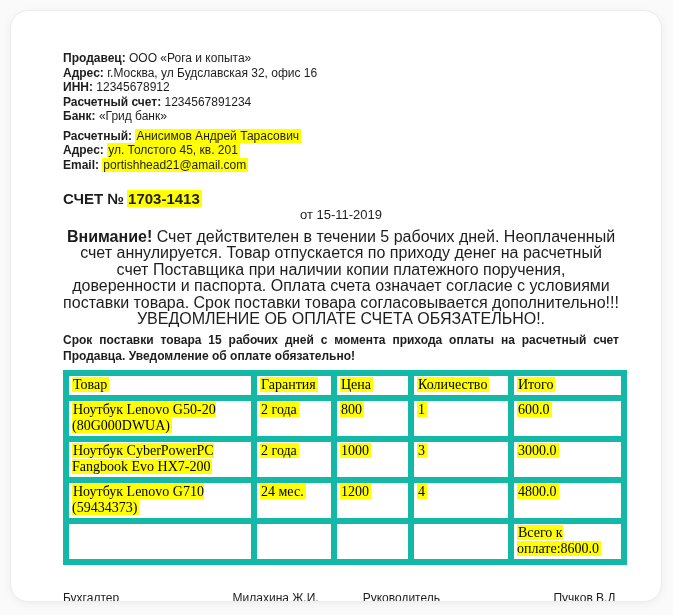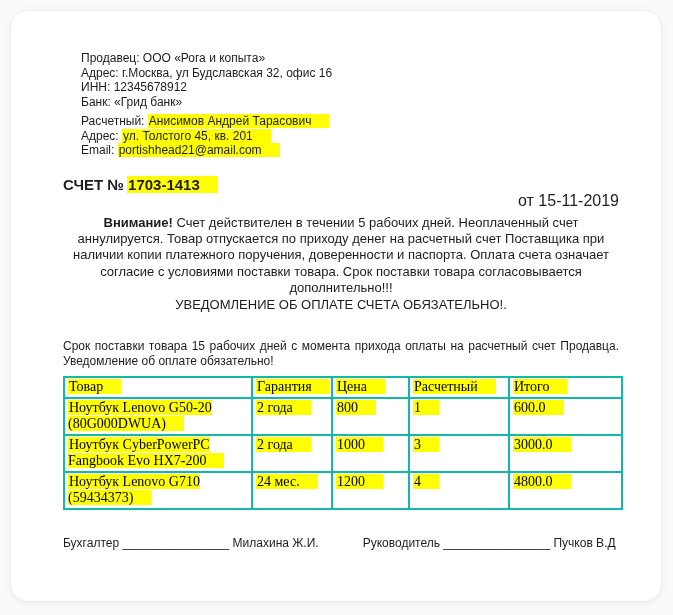--- a/index.html
+++ b/index.html
@@ -25,65 +25,65 @@
     overflow: hidden;
   }
   .content {
     padding: 40px 42px 0 52px;
     color: #1d1d1d;
     font-size: 12px;
   }
   mark {
     background: #ffff00;
     color: inherit;
-    padding: 0 18px 0 1px;
+    padding: 0 2px 0 1px;
   }
   .info-line { line-height: 14.5px; white-space: nowrap; }
-  .info-line b { font-weight: normal; margin-left: 18px; }
+  .info-line b { font-weight: bold; }
   .block-buyer { margin-top: 5px; }
   .title {
     margin-top: 18px;
     text-align: left;
     font-weight: bold;
     font-size: 15px;
     line-height: 17px;
   }
   .title mark { margin-left: 3px; }
   .date {
-    text-align: right;
-    font-size: 16px;
+    text-align: center;
+    font-size: 13px;
     line-height: 15px;
   }
   .warning {
     margin-top: 7px;
     text-align: center;
     line-height: 16.4px;
-    font-size: 13px;
+    font-size: 16px;
   }
   .warning .wbody b { font-weight: bold; }
   .warning p { margin: 0; }
   .warning .wnotice { font-weight: normal; }
   .delivery {
-    margin-top: 26px;
-    font-weight: normal;
+    margin-top: 6px;
+    font-weight: bold;
     font-size: 12px;
     line-height: 15.5px;
     text-align: justify;
   }
   table.goods {
     margin-top: 6px;
     border-collapse: collapse;
     width: 558px;
     table-layout: fixed;
     font-family: "Liberation Serif", serif;
     font-size: 14px;
     color: #000;
   }
   table.goods td {
-    border: 2px solid #14b8a6;
+    border: 6px solid #14b8a6;
     vertical-align: top;
     padding: 1px 3px 2px 3px;
     line-height: 16px;
     overflow: hidden;
     margin-left: 20px;
   }
   col.c1 { width: 188px; }
   col.c2 { width: 80px; }
   col.c3 { width: 77px; }
   col.c4 { width: 100px; }
@@ -100,20 +100,21 @@
 </head>
 <body>
 
 <div class="card">
   <div class="content">
 
     <div id="seller-block">
         <div class="info-line"><b>Продавец: </b><span>ООО «Рога и копыта»</span></div>
         <div class="info-line"><b>Адрес: </b><span>г.Москва, ул Будславская 32, офис 16</span></div>
         <div class="info-line"><b>ИНН: </b><span>12345678912</span></div>
+        <div class="info-line"><b>Расчетный счет: </b><span>1234567891234</span></div>
         <div class="info-line"><b>Банк: </b><span>«Грид банк»</span></div>
       </div>
 
     <div id="buyer-block" class="block-buyer">
         <div class="info-line"><b>Расчетный: </b><mark>Анисимов Андрей Тарасович</mark></div>
         <div class="info-line"><b>Адрес: </b><mark>ул. Толстого 45, кв. 201</mark></div>
         <div class="info-line"><b>Email: </b><mark>portishhead21@amail.com</mark></div>
       </div>
 
     <div class="title">
@@ -134,21 +135,21 @@
           <col class="c2">
           <col class="c3">
           <col class="c4">
           <col class="c5">
       </colgroup>
       <tbody id="goods-tbody">
           <tr>
             <td><mark>Товар</mark></td>
             <td><mark>Гарантия</mark></td>
             <td><mark>Цена</mark></td>
-            <td><mark>Расчетный</mark></td>
+            <td><mark>Количество</mark></td>
             <td><mark>Итого</mark></td>
           </tr>
           <tr>
             <td><mark>Ноутбук Lenovo G50-20 (80G000DWUA)</mark></td>
             <td><mark>2 года</mark></td>
             <td><mark>800</mark></td>
             <td><mark>1</mark></td>
             <td><mark>600.0</mark></td>
           </tr>
           <tr>
@@ -158,20 +159,27 @@
             <td><mark>3</mark></td>
             <td><mark>3000.0</mark></td>
           </tr>
           <tr>
             <td><mark>Ноутбук Lenovo G710 (59434373)</mark></td>
             <td><mark>24 мес.</mark></td>
             <td><mark>1200</mark></td>
             <td><mark>4</mark></td>
             <td><mark>4800.0</mark></td>
           </tr>
+          <tr>
+            <td></td>
+            <td></td>
+            <td></td>
+            <td></td>
+            <td><mark>Всего к оплате:8600.0</mark></td>
+          </tr>
         </tbody>
     </table>
 
     <div class="signatures" id="signatures">
         <span class="sig-group"><span>Бухгалтер </span><span>________________ </span><span>Милахина Ж.И.</span></span>
         <span class="sig-group"><span>Руководитель </span><span>________________ </span><span>Пучков В.Д</span></span>
       </div>
 
   </div>
 </div>

